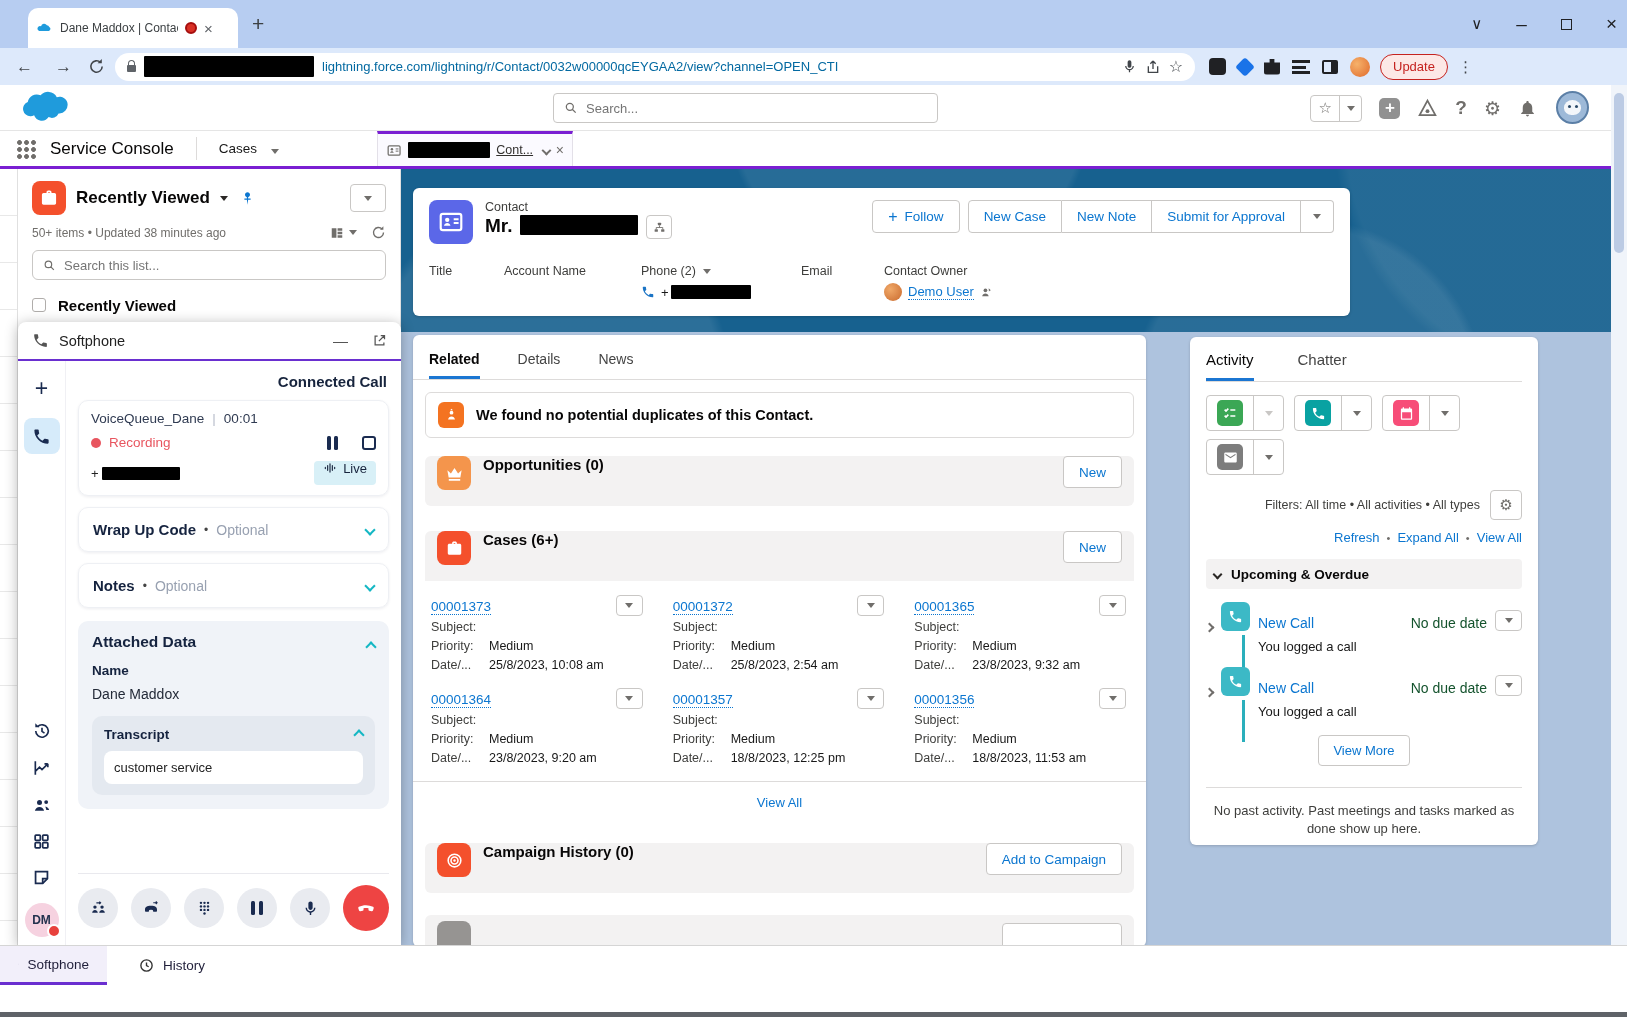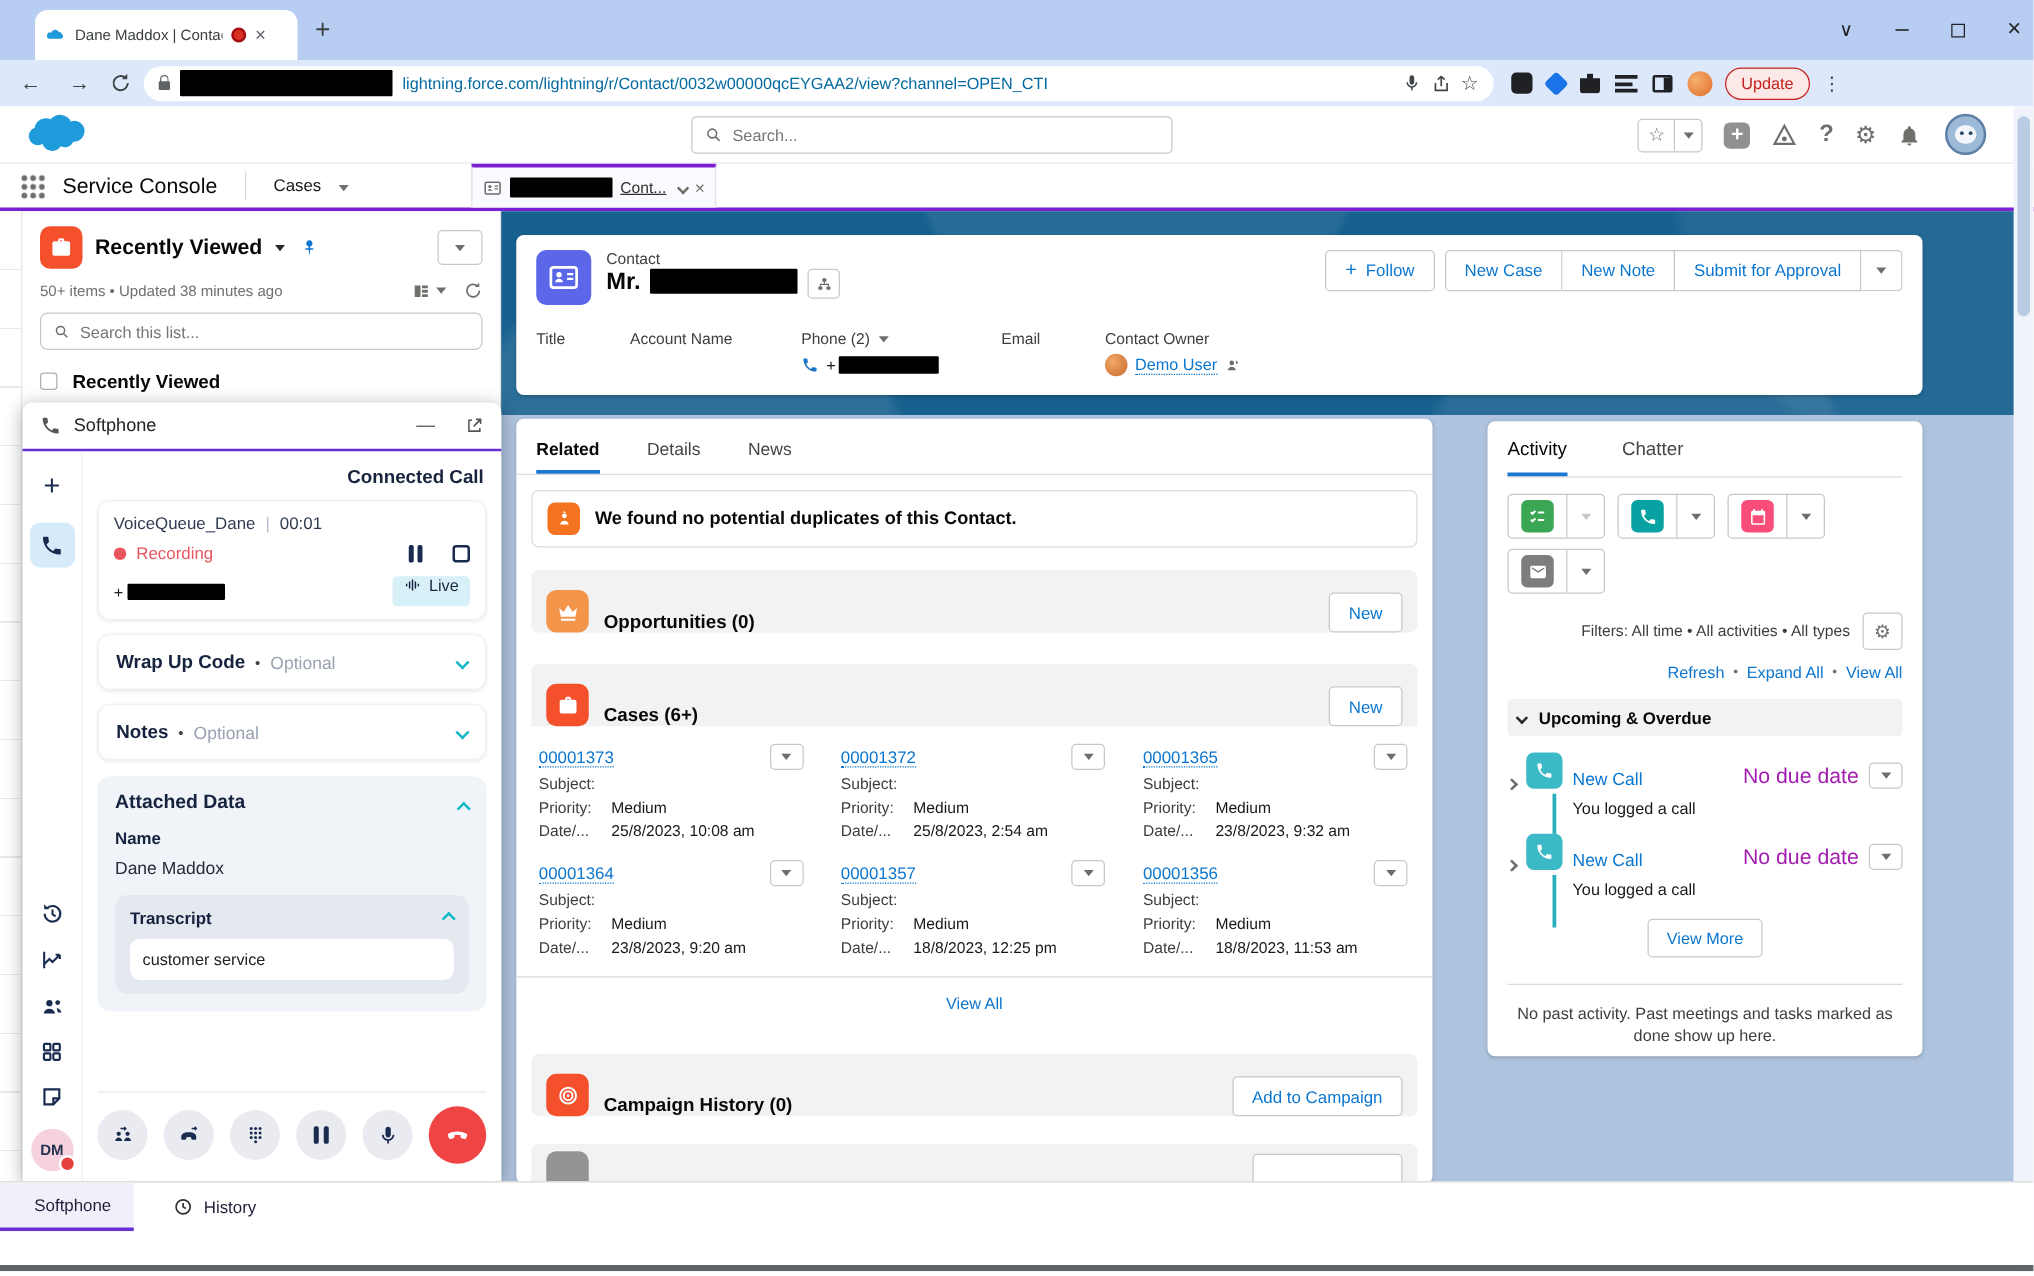--- a/index.html
+++ b/index.html
@@ -82,21 +82,21 @@
 .lv-search{margin-top:10px;height:30px;border:1px solid #c9c7c5;border-radius:6px;display:flex;align-items:center;padding:0 10px;gap:8px}
 .lv-search input{border:none;outline:none;flex:1;font-size:13px;color:#444;font-family:"Liberation Sans",sans-serif}
 .lv-row{margin-top:14px;display:flex;align-items:center;gap:12px;overflow:hidden;height:22px}
 .cb{width:14px;height:14px;border:1px solid #b0adab;border-radius:3px;flex:none}
 .lv-row b{font-size:15px;color:#080707;white-space:nowrap}
 
 .console{position:absolute;left:401px;top:169px;width:1210px;height:776px;background:#aec3de}
 .banner{position:absolute;left:0;top:0;width:1210px;height:163px;background-color:#17618f;background-image:radial-gradient(circle at 12% 130%,rgba(255,255,255,.09) 0 16%,transparent 17%),radial-gradient(circle at 42% -40%,rgba(255,255,255,.07) 0 24%,transparent 25%),radial-gradient(circle at 75% 140%,rgba(255,255,255,.08) 0 18%,transparent 19%),radial-gradient(circle at 98% -20%,rgba(255,255,255,.06) 0 20%,transparent 21%)}
 .card{background:#fff;border-radius:6px;box-shadow:0 1px 3px rgba(0,0,0,.18)}
 
-.ccard{position:absolute;left:12px;top:19px;width:1125px;height:128px;padding:12px 16px}
+.ccard{position:absolute;left:12px;top:19px;width:937px;height:128px;padding:12px 16px}
 .crow{display:flex;align-items:flex-start}
 .cicon{width:44px;height:44px;border-radius:8px;background:#5b67e8;display:flex;align-items:center;justify-content:center;flex:none}
 .centity{font-size:12.5px;color:#3e3e3c}
 .cname{display:flex;align-items:flex-start;gap:8px;margin-top:1px}
 .cname b{font-size:19px;color:#080707}
 .orgbtn{width:26px;height:24px;border:1px solid #c9c7c5;border-radius:4px;display:flex;align-items:center;justify-content:center;background:#fff;color:#706e6b}
 .btn{height:33px;border:1px solid #c9c7c5;background:#fff;color:#0b76d0;font-size:13.5px;display:inline-flex;align-items:center;justify-content:center;padding:0 15px;white-space:nowrap}
 .btn.r{border-radius:4px}
 .bgroup{display:inline-flex;margin-left:8px}
 .bgroup .btn{border-radius:0;border-left:none}
@@ -109,21 +109,21 @@
 .dotted{border-bottom:1px dotted #0b76d0}
 .ownerav{width:18px;height:18px;border-radius:50%;background:radial-gradient(circle at 35% 35%,#f0a868,#c96a2e);flex:none}
 
 .mcard{position:absolute;left:12px;top:166px;width:733px;height:612px;overflow:hidden;padding:0}
 .mtabs{display:flex;border-bottom:1px solid #dddbda;padding:0 16px;height:45px;align-items:flex-end;gap:38px}
 .mtab{font-size:14px;color:#444;padding-bottom:12px}
 .mtab.on{font-weight:bold;color:#080707;border-bottom:3px solid #1b76d2;padding-bottom:9px}
 .dupcard{margin:12px;border:1px solid #dddbda;border-radius:6px;height:46px;display:flex;align-items:center;padding:0 12px;gap:12px}
 .dupic{width:26px;height:26px;border-radius:6px;background:#f47321;display:flex;align-items:center;justify-content:center}
 .dupmsg{font-size:14.5px;font-weight:bold;color:#080707}
-.secband{margin:0 12px;background:#f3f2f2;border-radius:6px;height:50px;display:flex;align-items:flex-end;padding:0 12px;gap:12px}
+.secband{margin:0 12px;background:#f3f2f2;border-radius:6px;height:50px;display:flex;align-items:flex-start;padding:0 12px;gap:12px}
 .sectitle{font-size:15px;font-weight:bold;color:#080707}
 .secband .btn{height:32px}
 .tilegrid{display:grid;grid-template-columns:1fr 1fr 1fr;padding:6px 4px 2px}
 .tile{position:relative;padding:10px 14px 8px}
 .tnum{font-size:13.5px}
 .menu-dd{position:absolute;right:16px;top:8px;width:27px;height:21px;border:1px solid #c9c7c5;border-radius:4px;background:#fff;display:flex;align-items:center;justify-content:center}
 .trow{display:flex;margin-top:5px}
 .tlab{width:58px;font-size:12.5px;color:#3e3e3c;flex:none}
 .tval{font-size:12.5px;color:#181818}
 .viewall{border-top:1px solid #dddbda;height:42px;display:flex;align-items:center;justify-content:center;font-size:13px;margin-top:6px}
@@ -146,21 +146,21 @@
 .gearbtn{width:32px;height:30px;border:1px solid #c9c7c5;border-radius:4px;display:flex;align-items:center;justify-content:center;font-size:15px;color:#706e6b;background:#fff}
 .alinks{display:flex;justify-content:flex-end;gap:7px;margin-top:10px;font-size:13px;align-items:center}
 .asep{color:#706e6b;font-size:11px}
 .upband{margin-top:14px;background:#f3f2f2;border-radius:4px;height:30px;display:flex;align-items:center;gap:10px;padding:0 8px}
 .upband b{font-size:13.5px;color:#080707}
 .tlitem{position:relative;margin-top:13px}
 .tlitem:after{content:"";position:absolute;left:36px;top:33px;width:3px;height:42px;background:#2aafbc}
 .tlrow{display:flex;align-items:flex-end;gap:8px}
 .tlic{width:29px;height:29px;border-radius:6px;background:#3cb9c6;display:flex;align-items:center;justify-content:center;flex:none}
 .tltitle{font-size:14px}
-.tldue{margin-left:auto;font-size:17px;color:#a21caf}
+.tldue{margin-left:auto;font-size:14px;color:#14532d}
 .tlmenu{width:27px;height:21px;border:1px solid #c9c7c5;border-radius:4px;background:#fff;display:flex;align-items:center;justify-content:center}
 .tldesc{margin-left:52px;margin-top:8px;font-size:13px;color:#181818}
 .vmore{display:block;margin:16px auto 0;width:92px;height:31px;border:1px solid #c9c7c5;border-radius:4px;background:#fff;color:#0b76d0;font-size:13px;display:flex;align-items:center;justify-content:center}
 .adiv{border-top:1px solid #dddbda;margin-top:21px}
 .aempty{margin:14px auto 0;width:310px;text-align:center;font-size:13px;color:#3e3e3c;line-height:1.4}
 
 .softphone{position:absolute;left:18px;top:322px;width:383px;height:623px;background:#fff;border-radius:8px 8px 0 0;box-shadow:0 2px 14px rgba(0,0,0,.3);z-index:5;display:flex;flex-direction:column}
 .sp-head{height:37px;display:flex;align-items:center;padding:0 14px;gap:10px;flex:none}
 .sp-title{font-size:14.5px;color:#222}
 .sp-hic{color:#555;font-size:15px}

